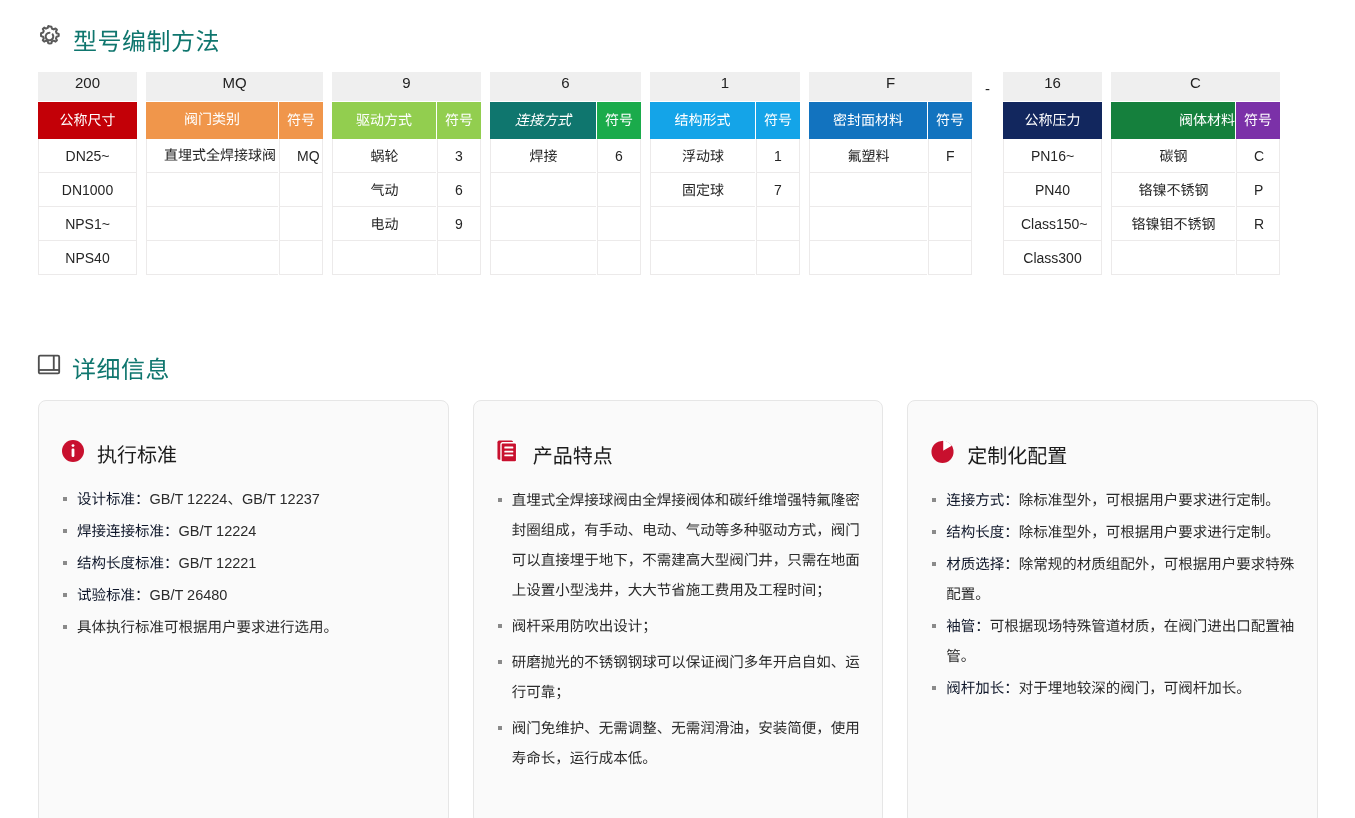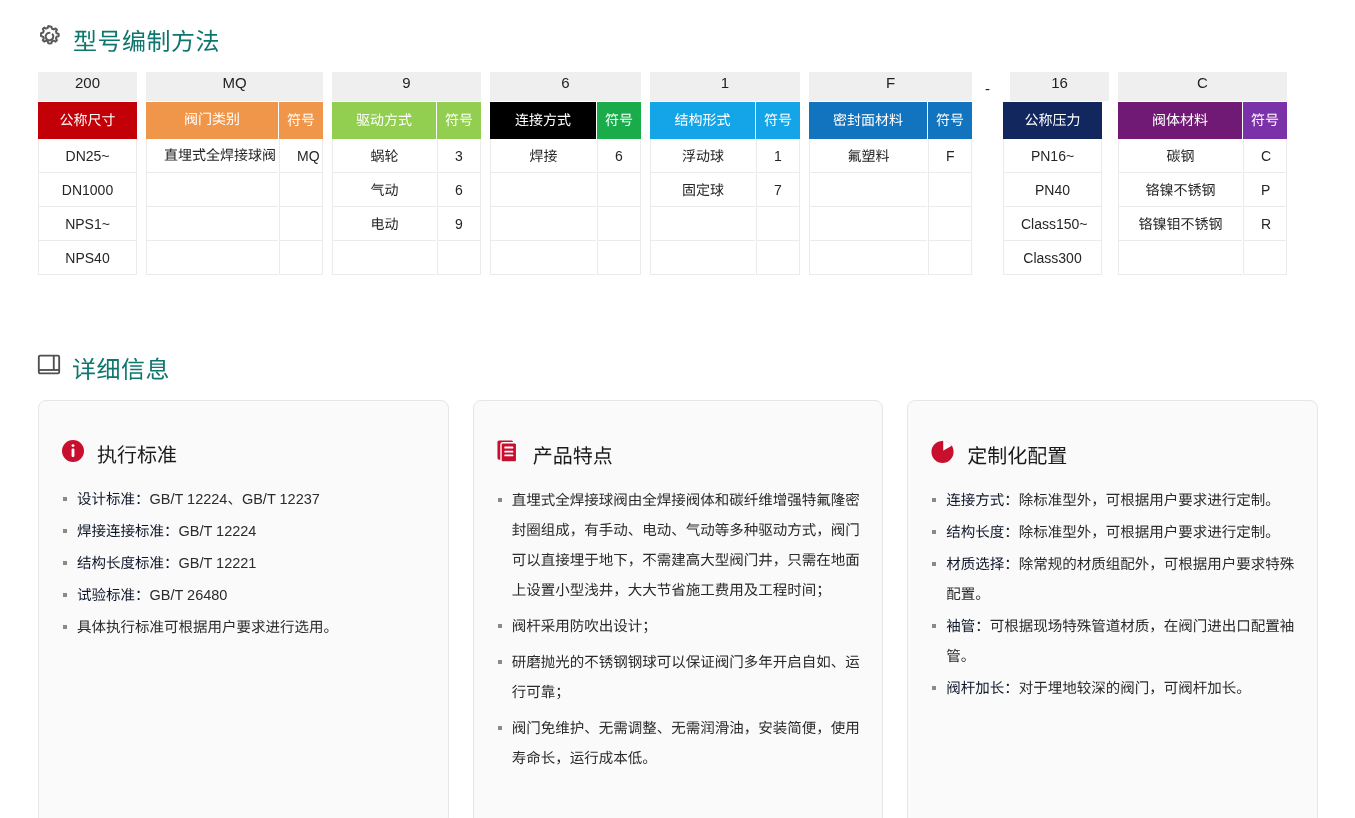--- a/index.html
+++ b/index.html
@@ -191,21 +191,21 @@
             <div class="cell">6</div>
             <div class="cell">9</div>
             <div class="cell empty">&nbsp;</div>
           </div>
         </div>
       </div>
       <div class="grp">
         <div class="grp-code" style="width: 151px;">6</div>
         <div class="grp-cols">
           <div class="col" style="width: 106px;">
-            <div class="hdr" style="background: #000000;">连接方式</div>
+            <div class="hdr" style="background: #0f766e; font-style: italic;">连接方式</div>
             <div class="cell">焊接</div>
             <div class="cell empty">&nbsp;</div>
             <div class="cell empty">&nbsp;</div>
             <div class="cell empty">&nbsp;</div>
           </div>
           <div class="col" style="width: 45px;">
             <div class="hdr" style="background: rgb(26, 171, 75);">符号</div>
             <div class="cell">6</div>
             <div class="cell empty">&nbsp;</div>
             <div class="cell empty">&nbsp;</div>
@@ -246,36 +246,36 @@
             <div class="hdr" style="background: rgb(18, 115, 191);">符号</div>
             <div class="cell">F</div>
             <div class="cell empty">&nbsp;</div>
             <div class="cell empty">&nbsp;</div>
             <div class="cell empty">&nbsp;</div>
           </div>
         </div>
       </div>
       <div class="dash">-</div>
       <div class="grp">
-        <div class="grp-code" style="width: 99px; margin-left: 7px;">16</div>
+        <div class="grp-code" style="width: 99px;">16</div>
         <div class="grp-cols">
           <div class="col" style="width: 99px;">
             <div class="hdr" style="background: rgb(18, 39, 94);">公称压力</div>
             <div class="cell">PN16~</div>
             <div class="cell">PN40</div>
             <div class="cell">Class150~</div>
             <div class="cell">Class300</div>
           </div>
         </div>
       </div>
       <div class="grp">
         <div class="grp-code" style="width: 169px;">C</div>
         <div class="grp-cols">
           <div class="col" style="width: 124px;">
-            <div class="hdr" style="background: #701a75;">阀体材料</div>
+            <div class="hdr" style="background: #15803d; text-align: right;">阀体材料</div>
             <div class="cell">碳钢</div>
             <div class="cell">铬镍不锈钢</div>
             <div class="cell">铬镍钼不锈钢</div>
             <div class="cell empty">&nbsp;</div>
           </div>
           <div class="col" style="width: 45px;">
             <div class="hdr" style="background: rgb(123, 49, 168);">符号</div>
             <div class="cell">C</div>
             <div class="cell">P</div>
             <div class="cell">R</div>

